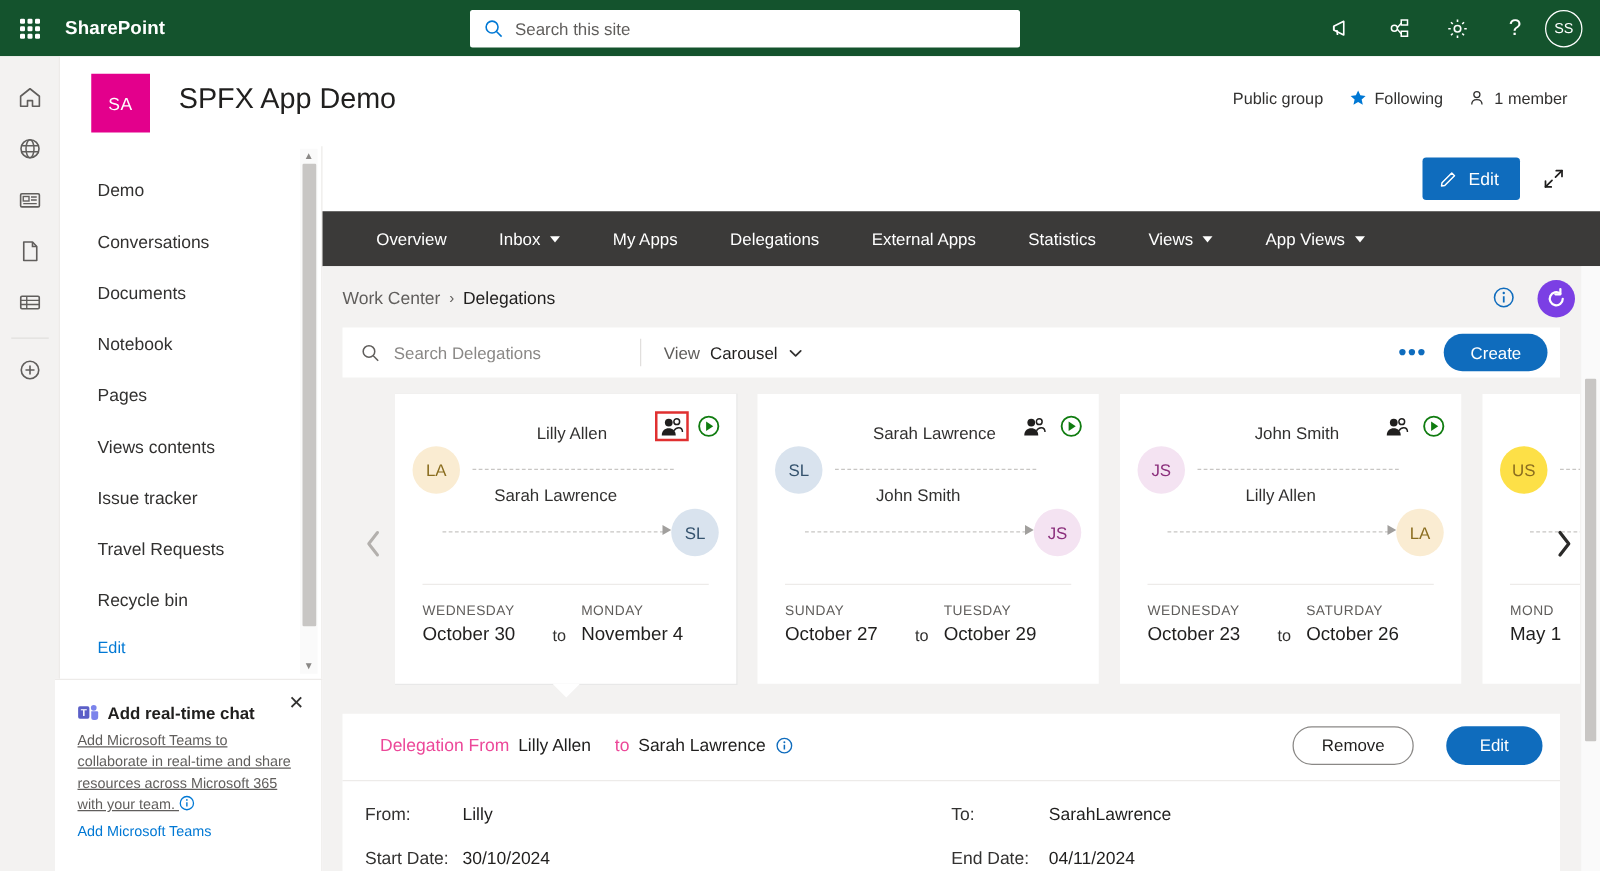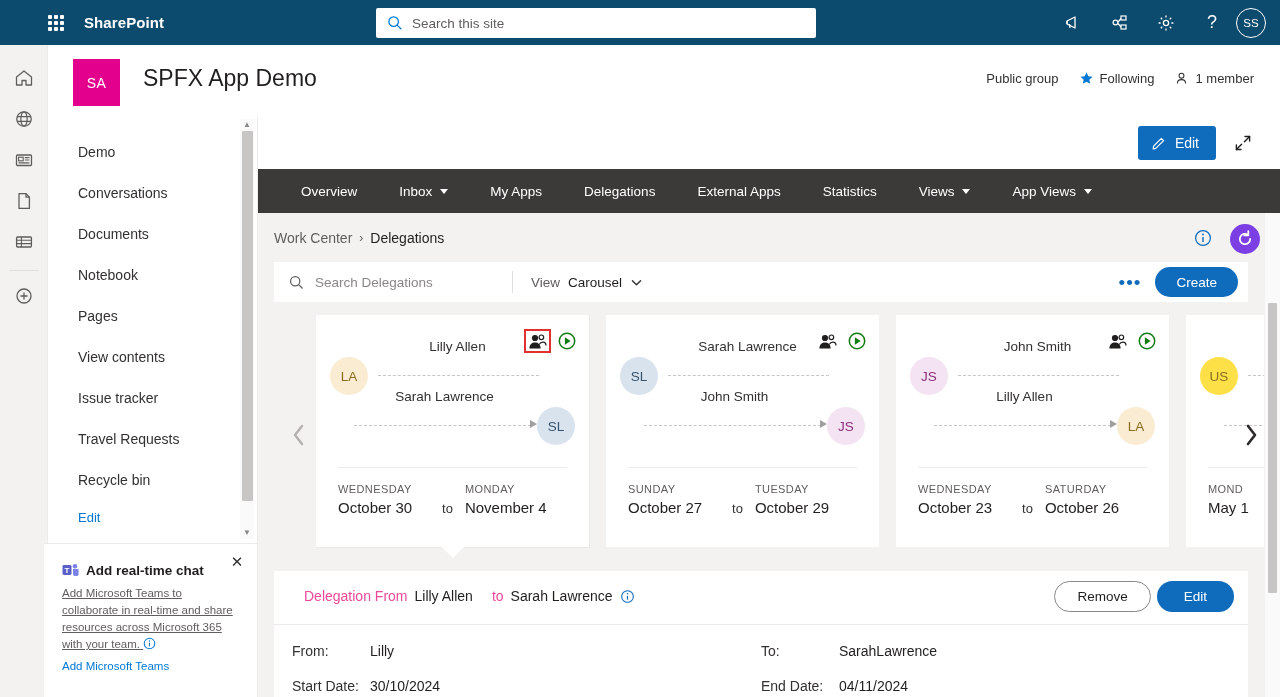--- a/index.html
+++ b/index.html
@@ -6,21 +6,21 @@
   html, body {
     width: 1280px; height: 697px;
     font-family: "Liberation Sans", sans-serif;
     background: #ffffff; overflow: hidden;
   }
   #app { position: relative; width: 1280px; height: 697px; }
 
   
   .suite-bar {
     position: absolute; top: 0; left: 0; width: 1280px; height: 45px;
-    background: #0c4a6e; display: flex; align-items: center; padding-left: 32px;
+    background: #14532d; display: flex; align-items: center;
   }
   .waffle { width: 48px; height: 45px; display: flex; align-items: center; justify-content: center; cursor: pointer; }
   .waffle-grid { display: grid; grid-template-columns: repeat(3, 4px); grid-template-rows: repeat(3, 4px); gap: 2px; }
   .waffle-grid i { display: block; width: 4px; height: 4px; background: #fff; border-radius: 1px; }
   .suite-brand { color: #fff; font-size: 15px; font-weight: bold; margin-left: 4px; letter-spacing: .1px; }
   .suite-search {
     position: absolute; left: 376px; top: 8px; width: 440px; height: 30px;
     background: #fff; border-radius: 2px; display: flex; align-items: center; padding: 0 10px;
   }
   .suite-search .mag { width: 18px; height: 18px; flex: 0 0 18px; }
@@ -183,21 +183,21 @@
   .dblock { width: 108px; }
   .dday { font-size: 11px; color: #605e5c; letter-spacing: .4px; }
   .ddate { font-size: 15px; color: #201f1e; margin-top: 4px; white-space: nowrap; }
   .dto { font-size: 13px; color: #323130; margin: 18px 12px 0 2px; }
 
   
   .detail { position: absolute; left: 16px; top: 358px; width: 974px; height: 126px; background: #fff; }
   .detail-head { position: relative; height: 54px; border-bottom: 1px solid #edebe9; }
   .detail-title { position: absolute; left: 18px; top: 17px; display: flex; align-items: center; gap: 7px; font-size: 14px; color: #201f1e; }
   .dt-muted { color: #ec4899; margin-left: 12px; }
-  .detail-actions { position: absolute; right: 14px; top: 10px; display: flex; align-items: center; gap: 6px; }
+  .detail-actions { position: absolute; right: 14px; top: 10px; display: flex; align-items: center; gap: 26px; }
   .btn-ghost {
     height: 31px; padding: 0 22px; border: 1px solid #8a8886; border-radius: 16px; background: #fff;
     font-size: 13.5px; color: #201f1e; cursor: pointer; font-family: "Liberation Sans", sans-serif;
   }
   .btn-prim {
     height: 31px; padding: 0 27px; border: 0; border-radius: 16px; background: #0f6cbd; color: #fff;
     font-size: 13.5px; cursor: pointer; font-family: "Liberation Sans", sans-serif;
   }
   .detail-grid { position: absolute; left: 18px; top: 62px; right: 18px; }
   .drow { display: flex; align-items: center; height: 35px; }
@@ -359,21 +359,21 @@
         <div class="nav-item">
           <span>Documents</span>
         </div>
         <div class="nav-item">
           <span>Notebook</span>
         </div>
         <div class="nav-item">
           <span>Pages</span>
         </div>
         <div class="nav-item">
-          <span>View contents</span>
+          <span>Views contents</span>
         </div>
         <div class="nav-item">
           <span>Issue tracker</span>
         </div>
         <div class="nav-item">
           <span>Travel Requests</span>
         </div>
         <div class="nav-item">
           <span>Recycle bin</span>
         </div>

